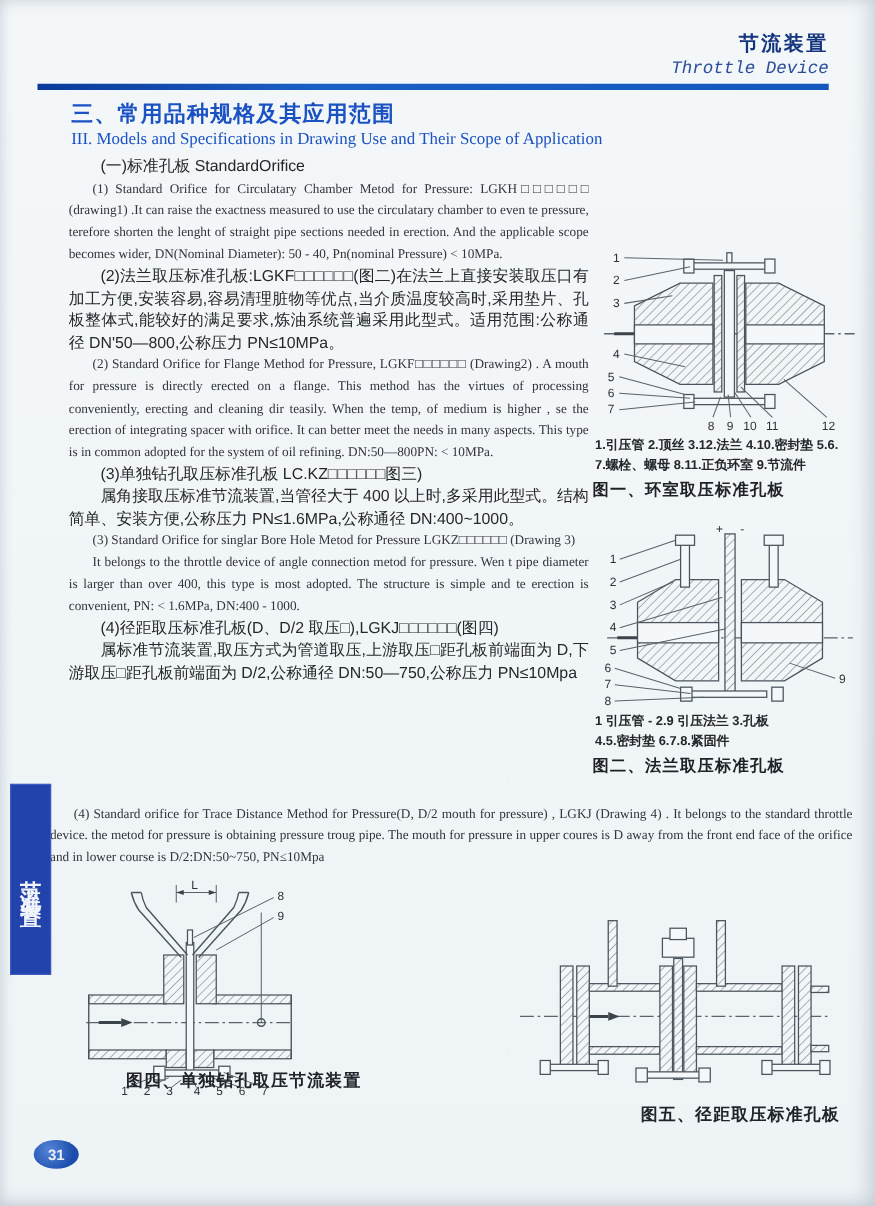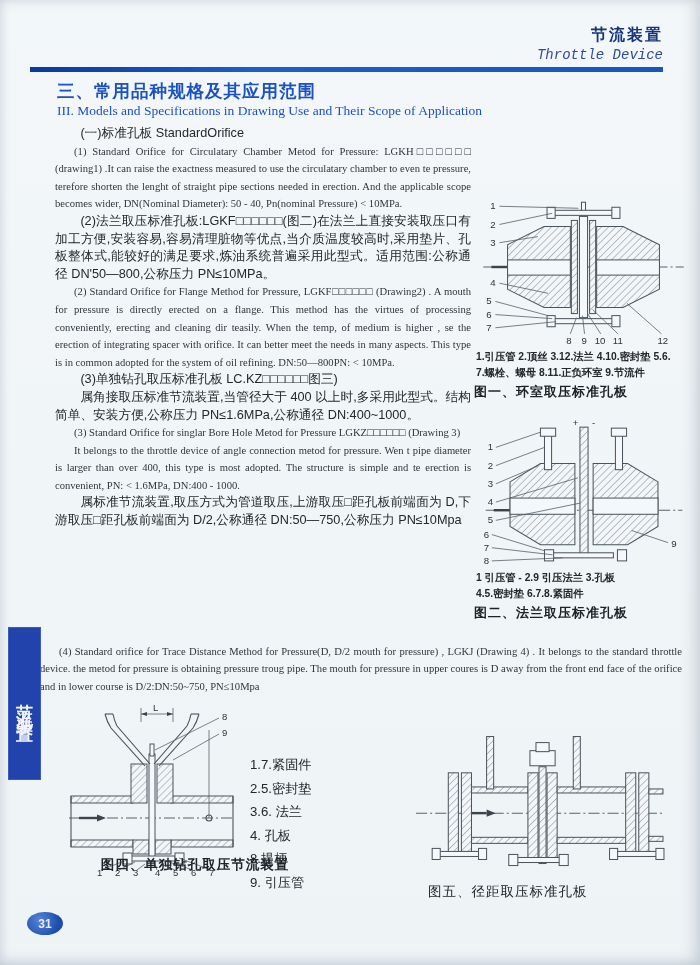--- a/index.html
+++ b/index.html
@@ -29,21 +29,21 @@
   .fig-col{position:absolute;top:186px;left:474px;width:219px;}
   .fig-legend{font-size:10.3px;font-weight:bold;line-height:14px;color:#23262a;margin:2px 0 0 2px;white-space:nowrap;}
   .fig-caption{font-size:13px;font-weight:bold;text-align:left;color:#1e2226;margin-top:3px;letter-spacing:1px;}
   .gap{height:16px;}
   
   .fig4-box{position:absolute;top:700px;left:56px;}
   .parts-list{position:absolute;top:753px;left:250px;list-style:none;margin:0;padding:0;
     font-size:13.2px;line-height:23.5px;color:#24272b;}
   .fig5-box{position:absolute;top:716px;left:410px;}
   .cap4{position:absolute;top:856px;left:60px;width:270px;text-align:center;font-size:13.5px;font-weight:bold;color:#20242a;letter-spacing:1px;}
-  .cap5{position:absolute;top:883px;left:428px;width:244px;text-align:left;font-size:13.5px;font-weight:normal;color:#20242a;letter-spacing:1px;}
+  .cap5{position:absolute;top:883px;left:428px;width:244px;text-align:right;font-size:13.5px;font-weight:bold;color:#20242a;letter-spacing:1px;}
   
   .side-tab{position:absolute;top:627px;left:8px;width:33px;height:153px;background:#2243ab;
     color:#f2f5fc;writing-mode:vertical-rl;text-orientation:upright;display:flex;align-items:center;justify-content:center;
     font-size:17px;font-weight:bold;letter-spacing:7px;box-shadow:0 0 0 1px #3b5cc0 inset;}
   .page-num{position:absolute;top:912px;left:27px;width:36px;height:23px;border-radius:50%;
     background:radial-gradient(circle at 35% 35%,#5585d8,#1c4dad 70%);color:#e8edf7;
     display:flex;align-items:center;justify-content:center;font-size:12px;font-weight:bold;}
   
   svg{display:block;}
   .ln{stroke:#4b545c;stroke-width:1.1;fill:none;}
@@ -77,20 +77,21 @@
 
   <div class="body-col">
     <p class="cn">(一)标准孔板 StandardOrifice</p>
     <p class="en">(1) Standard Orifice for Circulatary Chamber Metod for Pressure: LGKH□□□□□□ (drawing1) .It can raise the exactness measured to use the circulatary chamber to even te pressure, terefore shorten the lenght of straight pipe sections needed in erection. And the applicable scope becomes wider, DN(Nominal Diameter): 50 - 40, Pn(nominal Pressure) &lt; 10MPa.</p>
     <p class="cn">(2)法兰取压标准孔板:LGKF□□□□□□(图二)在法兰上直接安装取压口有加工方便,安装容易,容易清理脏物等优点,当介质温度较高时,采用垫片、孔板整体式,能较好的满足要求,炼油系统普遍采用此型式。适用范围:公称通径 DN'50—800,公称压力 PN≤10MPa。</p>
     <p class="en">(2) Standard Orifice for Flange Method for Pressure, LGKF□□□□□□ (Drawing2) . A mouth for pressure is directly erected on a flange.  This method has the virtues of processing conveniently, erecting and cleaning dir teasily. When the temp, of medium is higher , se the erection of integrating spacer with orifice. It can better meet the needs in many aspects. This type is in common adopted for the system of oil refining. DN:50—800PN: &lt; 10MPa.</p>
     <p class="cn">(3)单独钻孔取压标准孔板 LC.KZ□□□□□□图三)</p>
     <p class="cn">属角接取压标准节流装置,当管径大于 400 以上时,多采用此型式。结构简单、安装方便,公称压力 PN≤1.6MPa,公称通径 DN:400~1000。</p>
     <p class="en">(3) Standard Orifice for singlar Bore Hole Metod for Pressure LGKZ□□□□□□ (Drawing 3)</p>
     <p class="en">It belongs to the throttle device of angle connection metod for pressure. Wen t pipe diameter is larger than over 400,  this type is most adopted. The structure is simple and te erection is convenient, PN: &lt; 1.6MPa, DN:400 - 1000.</p>
+    <p class="cn">(4)径距取压标准孔板(D、D/2 取压□),LGKJ□□□□□□(图四)</p>
     <p class="cn">属标准节流装置,取压方式为管道取压,上游取压□距孔板前端面为 D,下游取压□距孔板前端面为 D/2,公称通径 DN:50—750,公称压力 PN≤10Mpa</p>
   </div>
 
   <p class="full-para">(4) Standard orifice for Trace Distance Method for Pressure(D, D/2 mouth for pressure) , LGKJ (Drawing 4) . It belongs to the standard throttle device. the metod for pressure is obtaining pressure troug pipe. The mouth for pressure in upper coures is D away from the front end face of the orifice and in lower course is D/2:DN:50~750, PN≤10Mpa</p>
 
   <div class="fig-col">
 
     <svg width="219" height="162" viewBox="0 0 210 160">
       <line class="cl" x1="6" y1="80" x2="204" y2="80"></line>
       <g>
@@ -270,28 +271,20 @@
       <text class="co" x="98" y="176">4</text>
       <text class="co" x="116" y="176">5</text>
       <text class="co" x="134" y="176">6</text>
       <text class="co" x="152" y="176">7</text>
       <text class="co" x="165" y="20">8</text>
       <text class="co" x="165" y="36">9</text>
       <text class="co" x="96" y="11">L</text>
     </svg>
   </div>
 
-  <ul class="parts-list">
-    <li>1.7.紧固件</li>
-    <li>2.5.密封垫</li>
-    <li>3.6. 法兰</li>
-    <li>4. 孔板</li>
-    <li>8.提柄</li>
-    <li>9. 引压管</li>
-  </ul>
 
   <div class="fig5-box">
     <svg width="258" height="160" viewBox="0 0 256 158">
       <line class="cl" x1="6" y1="96" x2="252" y2="96"></line>
       <g>
         <line x1="58" y1="96" x2="76" y2="96" stroke="#3c444b" stroke-width="2.4"></line>
         <polygon class="arr" points="76,92.5 85,96 76,99.5"></polygon>
       </g>
       <g>
         <rect class="h" x="38" y="56" width="10" height="82"></rect>

